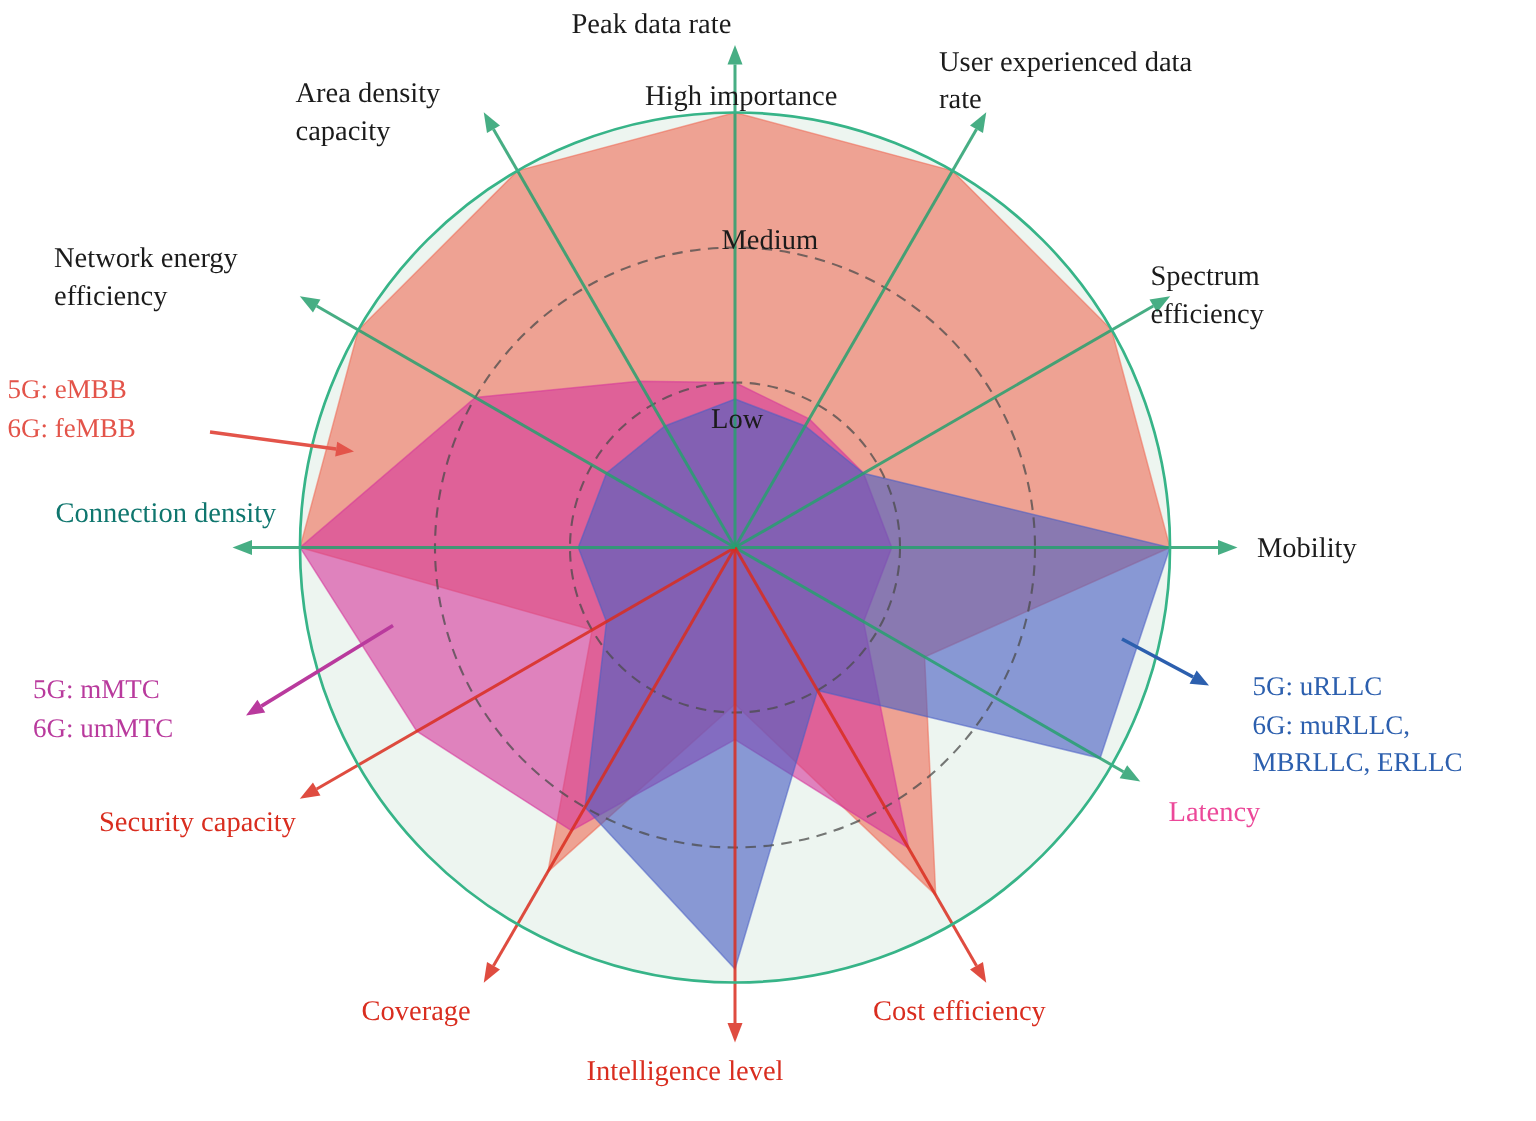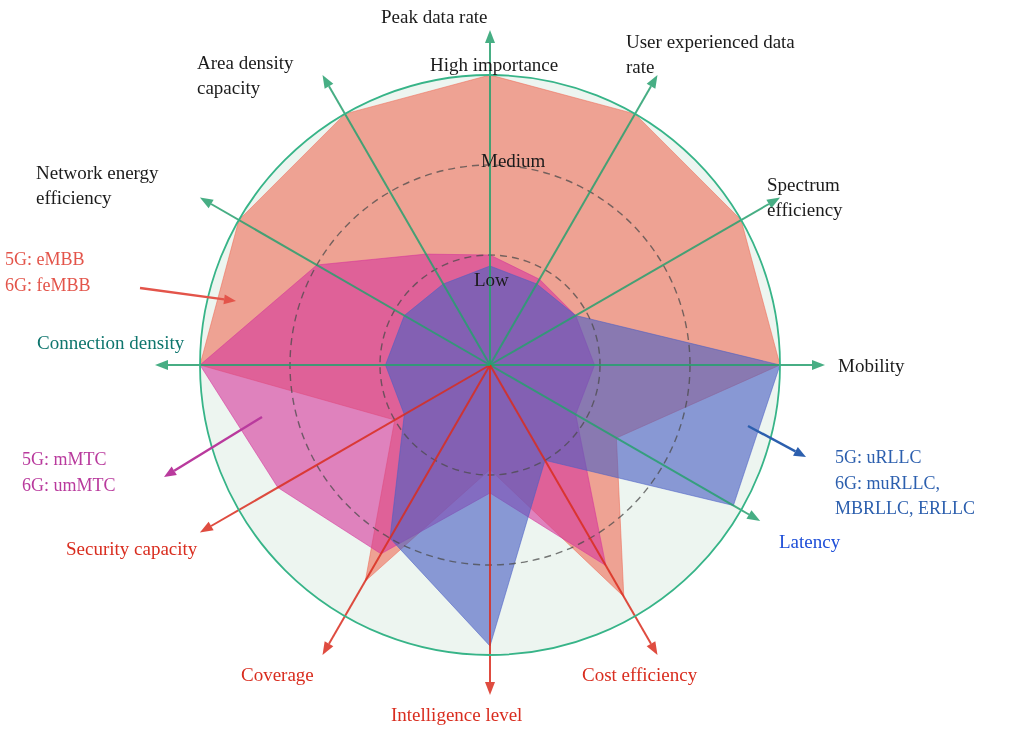--- a/index.html
+++ b/index.html
@@ -56,21 +56,21 @@
     </svg>
 
   <div class="lbl" style="left:430px;top:53px;width:180px;">High importance</div>
   <div class="lbl" style="left:481px;top:149px;width:100px;">Medium</div>
   <div class="lbl" style="left:474px;top:245px;width:80px;margin-top:23px;">Low</div>
 
   <div class="lbl" style="left: 381px; top: 5px; width: 200px; color: rgb(27, 27, 27);">Peak data rate</div>
   <div class="lbl" style="left: 767px; top: 173px; width: 140px; color: rgb(27, 27, 27);">Spectrum efficiency</div>
   <div class="lbl" style="left: 626px; top: 30px; width: 180px; color: rgb(27, 27, 27);">User experienced data rate</div>
   <div class="lbl left-align" style="left: 838px; top: 354px; width: 120px; color: rgb(27, 27, 27);">Mobility</div>
-  <div class="lbl left-align" style="left: 779px; top: 530px; width: 120px; color: #1d4ed8;">Latency</div>
+  <div class="lbl left-align" style="left: 779px; top: 530px; width: 120px; color: #ec4899;">Latency</div>
   <div class="lbl" style="left: 582px; top: 663px; width: 180px; color: rgb(217, 45, 31);">Cost efficiency</div>
   <div class="lbl" style="left: 391px; top: 703px; width: 200px; color: rgb(217, 45, 31);">Intelligence level</div>
   <div class="lbl" style="left: 241px; top: 663px; width: 140px; color: rgb(217, 45, 31);">Coverage</div>
   <div class="lbl" style="left: 66px; top: 537px; width: 180px; color: rgb(217, 45, 31);">Security capacity</div>
   <div class="lbl" style="left: 37px; top: 331px; width: 150px; color: #0f766e;">Connection density</div>
   <div class="lbl" style="left: 36px; top: 161px; width: 180px; color: rgb(27, 27, 27);">Network energy efficiency</div>
   <div class="lbl" style="left: 197px; top: 51px; width: 160px; color: rgb(27, 27, 27);">Area density capacity</div>
 
   <div class="lbl legend" style="left: 5px; top: 247px; width: 135px; color: rgb(227, 84, 74);">
     <div>5G: eMBB</div>

